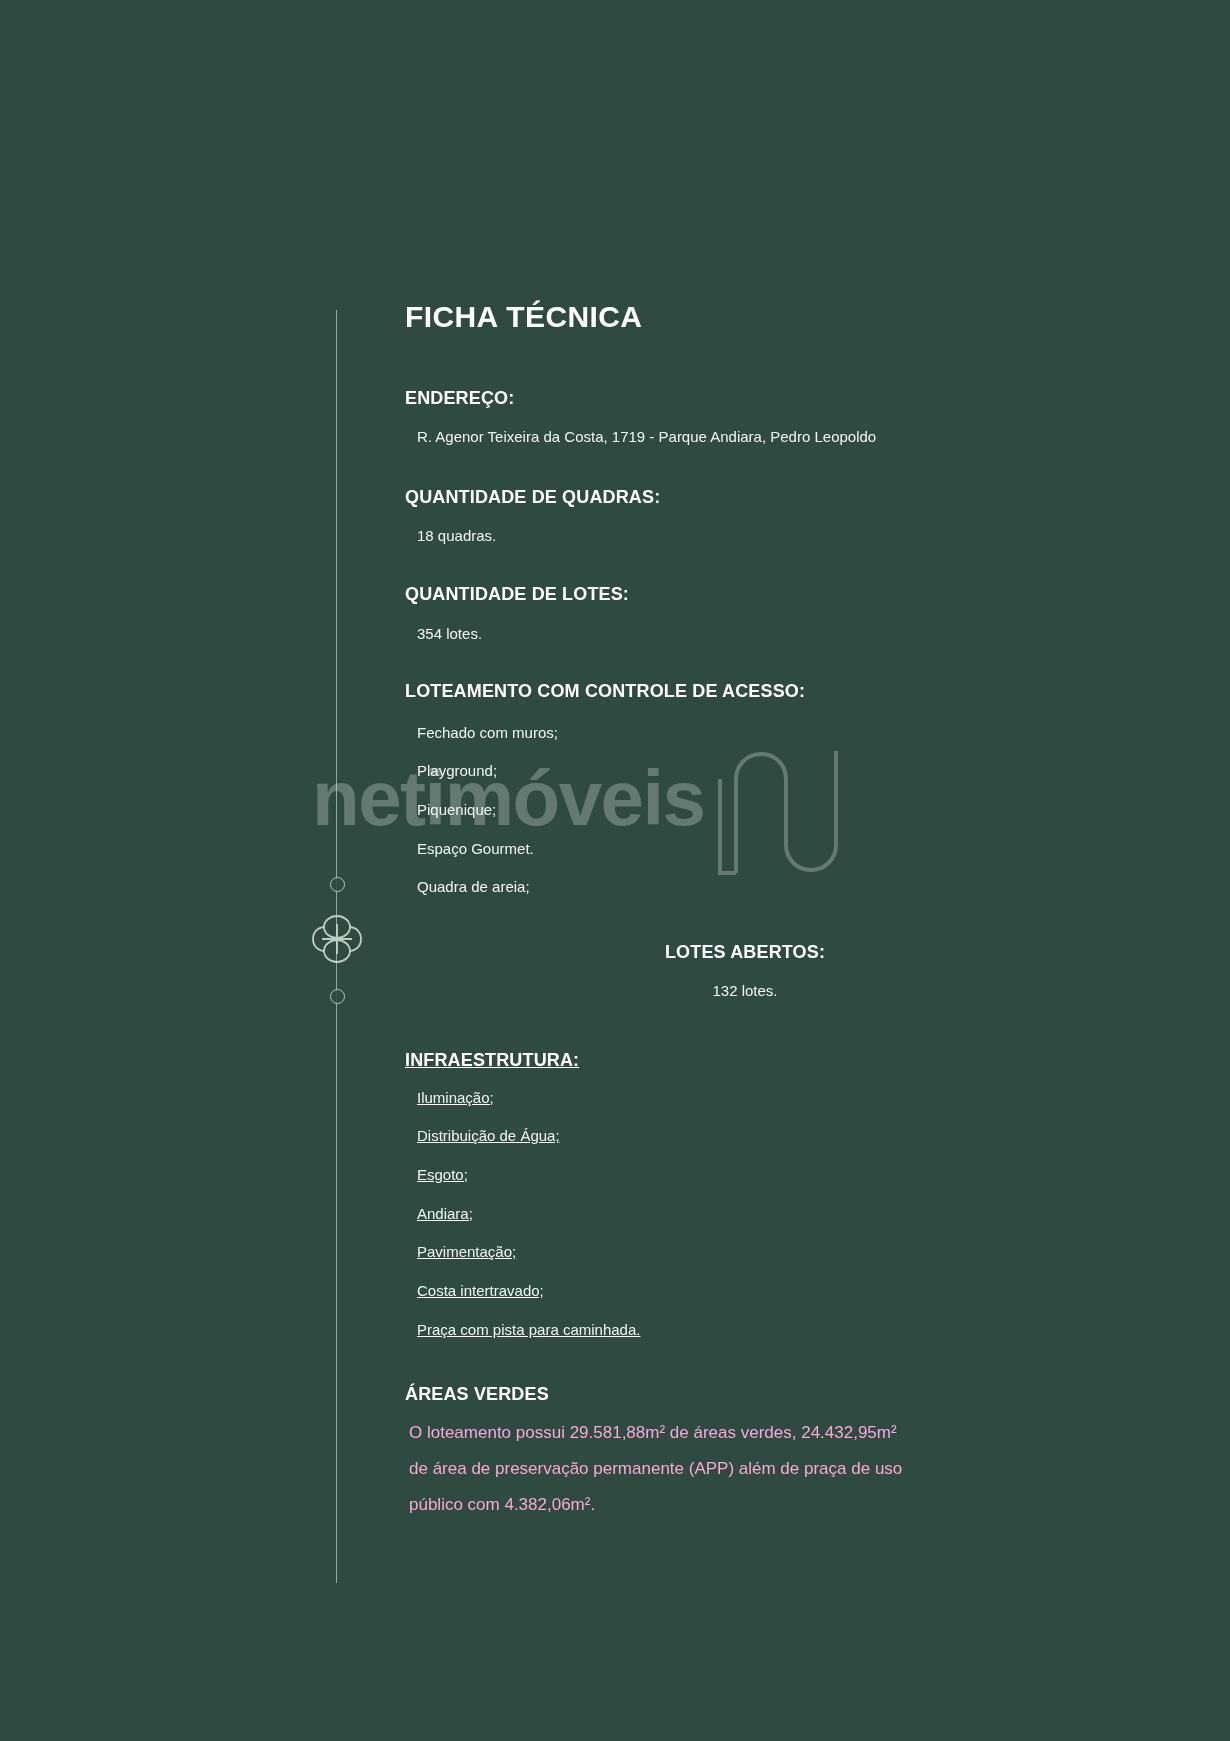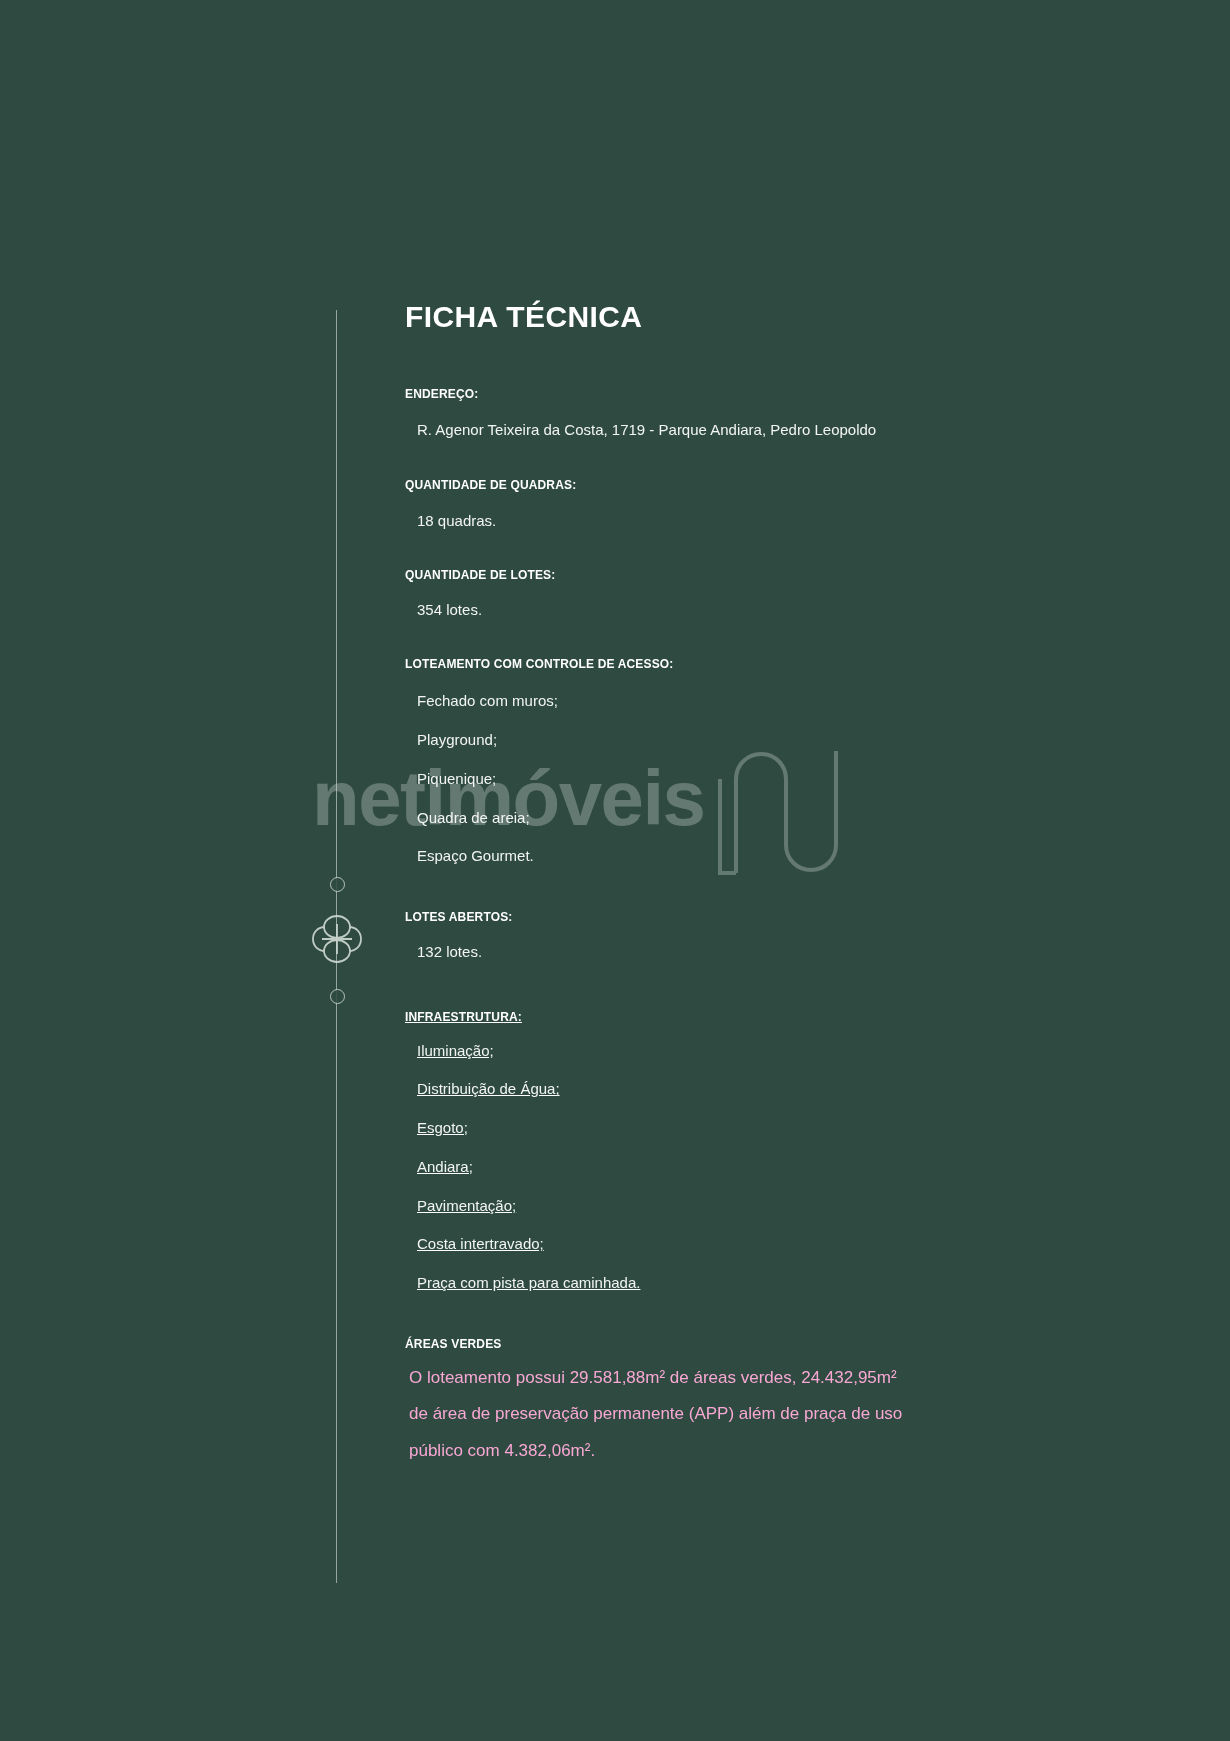--- a/index.html
+++ b/index.html
@@ -69,21 +69,21 @@
     font-size: 30px;
     font-weight: bold;
     letter-spacing: .4px;
     margin: 0 0 54px 0;
     line-height: 1.1;
   }
 
   .section { margin-bottom: 30px; }
 
   .sec-head {
-    font-size: 12px;
+    font-size: 18px;
     font-weight: bold;
     letter-spacing: .15px;
     margin: 0 0 14px 0;
     line-height: 1.3;
   }
 
   .sec-line {
     font-size: 15px;
     font-weight: 400;
     line-height: 1.78;
@@ -96,21 +96,21 @@
     line-height: 1.9;
     margin: 4px;
     color: #f9a8d4;
   }
 
   
   .section.addr   { margin-bottom: 35px; }
   .section.quadras{ margin-bottom: 33px; }
   .section.lotes  { margin-bottom: 33px; }
   .section.acesso { margin-bottom: 40px; }
-  .section.abertos{ margin-bottom: 44px; }
+  .section.abertos{ margin-bottom: 44px; text-align: center; }
   .section.infra  { margin-bottom: 40px; text-decoration: underline; }
   .section.verdes { margin-bottom: 0; }
 
   .section.acesso .sec-head { margin-bottom: 16px; }
   .section.infra  .sec-head { margin-bottom: 8px; }
   .section.verdes .sec-head { margin-bottom: 10px; }
 
   .section.acesso .sec-line:last-child { margin-top: 8px; }
   .section.infra  .sec-line:last-child { margin-top: 8px; }
 
@@ -190,22 +190,22 @@
     <div class="section lotes">
       <p class="sec-head">QUANTIDADE DE LOTES:</p>
       <p class="sec-line">354 lotes.</p>
     </div>
 
     <div class="section acesso">
       <p class="sec-head">LOTEAMENTO COM CONTROLE DE ACESSO:</p>
       <p class="sec-line">Fechado com muros;</p>
       <p class="sec-line">Playground;</p>
       <p class="sec-line">Piquenique;</p>
+      <p class="sec-line">Espaço Gourmet.</p>
       <p class="sec-line">Quadra de areia;</p>
-      <p class="sec-line">Espaço Gourmet.</p>
     </div>
 
     <div class="section abertos">
       <p class="sec-head">LOTES ABERTOS:</p>
       <p class="sec-line">132 lotes.</p>
     </div>
 
     <div class="section infra">
       <p class="sec-head">INFRAESTRUTURA:</p>
       <p class="sec-line">Iluminação;</p>

